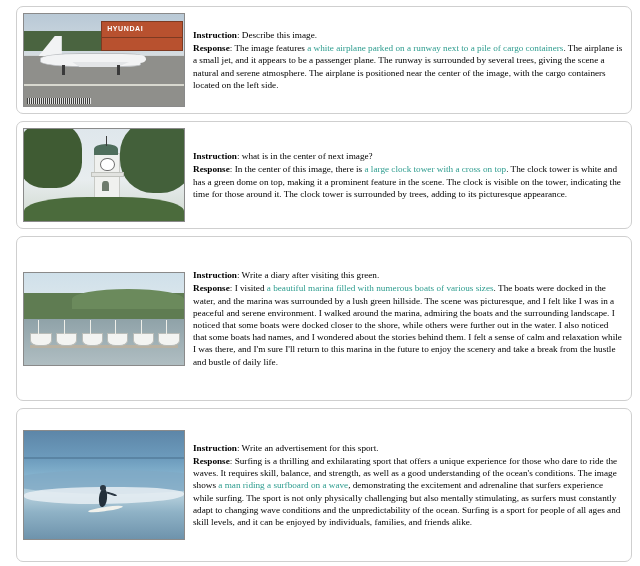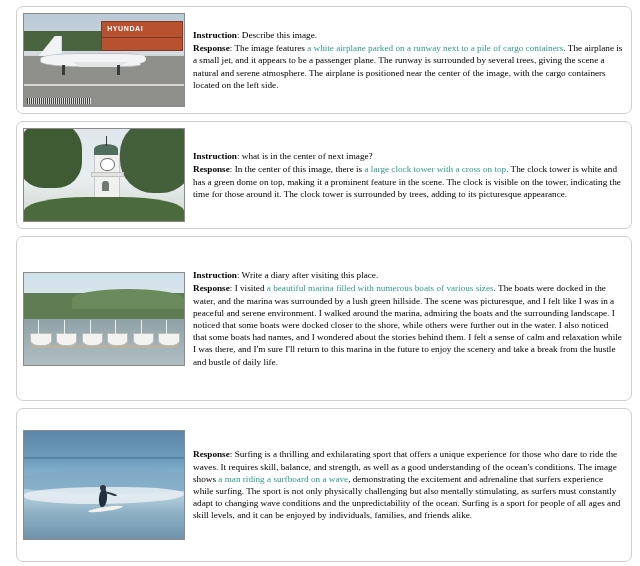--- a/index.html
+++ b/index.html
@@ -197,21 +197,21 @@
             <div class="boat" style="left:68%"></div>
             <div class="mast" style="left:73%"></div>
             <div class="boat" style="left:84%"></div>
             <div class="mast" style="left:89%"></div>
           </div>
         </div>
       </div>
     </div>
     <div class="text-wrap">
       <div class="line-instruction">
-        <span class="lbl">Instruction</span><span>: </span><span>Write a diary after visiting this place.</span>
+        <span class="lbl">Instruction</span><span>: </span><span>Write a diary after visiting this green.</span>
       </div>
       <div class="body-text">
         <span class="lbl">Response</span><span>: </span><span>I visited </span><span class="hl">a beautiful marina filled with numerous boats of various sizes</span><span>. The boats were docked in the water, and the marina was surrounded by a lush green hillside. The scene was picturesque, and I felt like I was in a peaceful and serene environment. I walked around the marina, admiring the boats and the surrounding landscape. I noticed that some boats were docked closer to the shore, while others were further out in the water. I also noticed that some boats had names, and I wondered about the stories behind them. I felt a sense of calm and relaxation while I was there, and I'm sure I'll return to this marina in the future to enjoy the scenery and take a break from the hustle and bustle of daily life.</span>
       </div>
     </div>
   </div>
 
   <div class="card" style="flex: 1 1 auto;">
     <div class="thumb-wrap">
       <div class="thumb" style="height: 108px;">
@@ -220,19 +220,22 @@
           <div class="wave"></div>
           <div class="foam"></div>
           <div class="board"></div>
           <div class="body"></div>
           <div class="arm"></div>
           <div class="head"></div>
         </div>
       </div>
     </div>
     <div class="text-wrap">
+      <div class="line-instruction">
+        <span class="lbl">Instruction</span><span>: </span><span>Write an advertisement for this sport.</span>
+      </div>
       <div class="body-text">
         <span class="lbl">Response</span><span>: </span><span>Surfing is a thrilling and exhilarating sport that offers a unique experience for those who dare to ride the waves. It requires skill, balance, and strength, as well as a good understanding of the ocean's conditions. The image shows </span><span class="hl">a man riding a surfboard on a wave</span><span>, demonstrating the excitement and adrenaline that surfers experience while surfing. The sport is not only physically challenging but also mentally stimulating, as surfers must constantly adapt to changing wave conditions and the unpredictability of the ocean. Surfing is a sport for people of all ages and skill levels, and it can be enjoyed by individuals, families, and friends alike.</span>
       </div>
     </div>
   </div>
 
 </div>
 
 </body></html>

